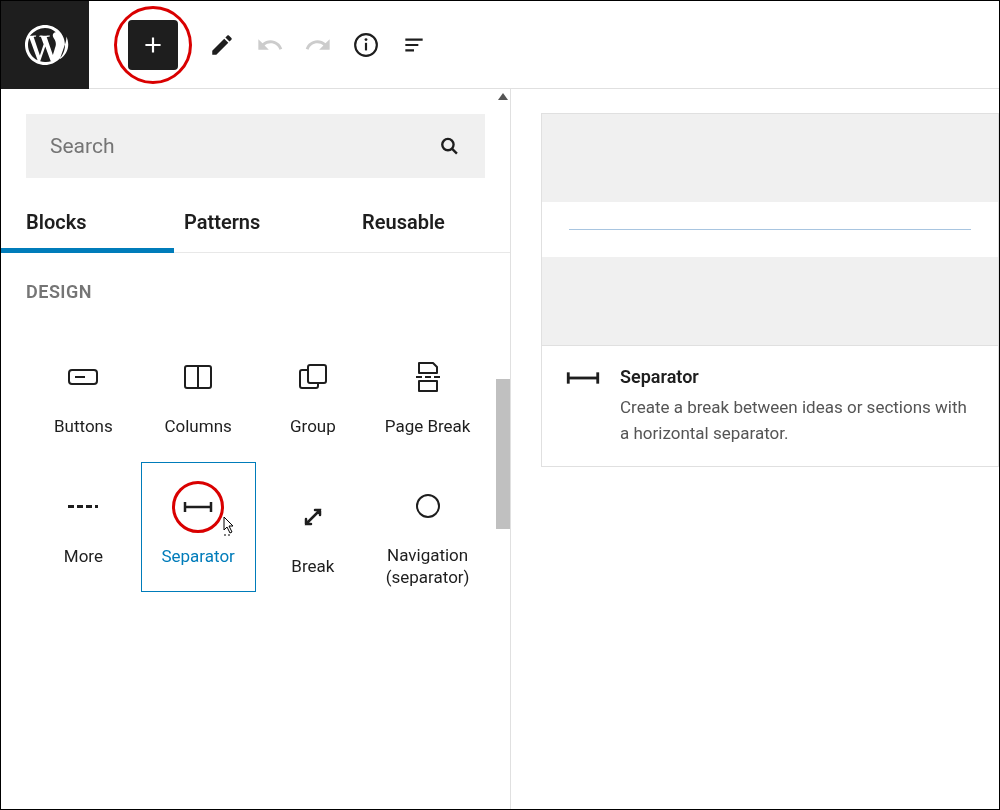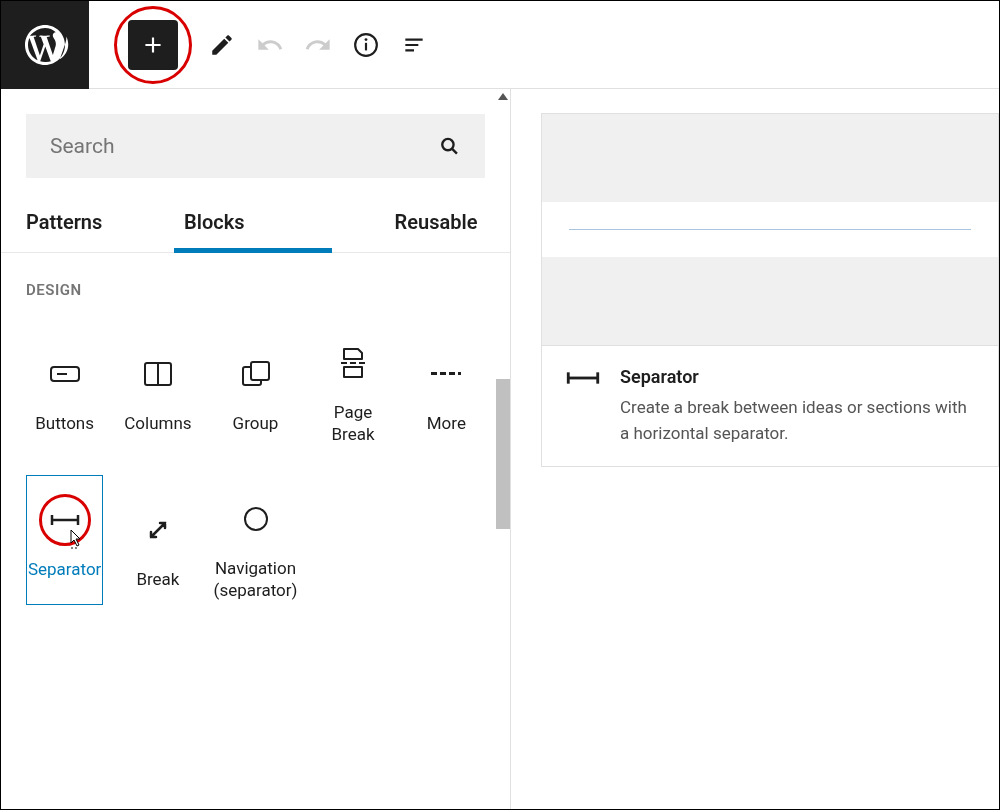--- a/index.html
+++ b/index.html
@@ -17,25 +17,25 @@
 .main { display: flex; height: calc(100% - 88px); }
 .sidebar { width: 510px; height: 100%; position: relative; padding: 25px 25px 0 25px; border-right: 1px solid #e0e0e0; }
 
 .search-box { background: #f0f0f0; height: 64px; display: flex; align-items: center; padding: 0 24px; justify-content: center; }
 .search-input { background: transparent; border: none; font-size: 21px; color: #757575; outline: none; width: 100%; }
 
 .tabs { display: flex; margin-top: 22px; border-bottom: 1px solid #e8e8e8; margin-left: -25px; margin-right: -25px; padding: 0 0 0 0; }
 .tab { padding: 10px 0 14px 0; font-size: 20px; font-weight: 600; color: #1e1e1e; flex: 1; text-align: left; padding-left: 25px; }
 .tab.active { border-bottom: 5px solid #007cba; margin-bottom: -1px; }
 .tab:nth-child(2) { padding-left: 10px; }
-.tab:nth-child(3) { padding-left: 30px; text-align: center; }
-
-.section-label { font-size: 15px; font-weight: 600; color: #757575; margin-top: 28px; letter-spacing: 0.5px; }
-
-.blocks-grid { display: grid; grid-template-columns: repeat(5, 1fr); gap: 16px; margin-top: 30px; }
+.tab:nth-child(3) { padding-left: 30px; }
+
+.section-label { font-size: 18px; font-weight: 600; color: #757575; margin-top: 28px; letter-spacing: 0.5px; }
+
+.blocks-grid { display: grid; grid-template-columns: repeat(4, 1fr); gap: 0; margin-top: 30px; }
 .block-item { height: 130px; display: flex; flex-direction: column; align-items: center; justify-content: center; cursor: pointer; border: 1px solid transparent; position: relative; }
 .block-item.selected { border: 1px solid #007cba; }
 .block-item .icon-wrap { height: 40px; display: flex; align-items: center; justify-content: center; }
 .block-item .label { font-size: 17px; color: #1e1e1e; margin-top: 18px; text-align: center; line-height: 1.3; }
 .block-item.selected .label { color: #007cba; }
 .block-item.selected .icon-circle { width: 52px; height: 52px; border: 3px solid #d90000; border-radius: 50%; display: flex; align-items: center; justify-content: center; }
 
 .cursor-pointer { position: absolute; right: 18px; bottom: 52px; font-size: 18px; }
 
 .scrollbar-track { position: absolute; right: -1px; top: 0; width: 16px; height: 100%; }
@@ -104,22 +104,22 @@
   <div class="sidebar">
     <div class="search-box">
       <input class="search-input" placeholder="Search" style="">
       <svg width="24" height="24" viewBox="0 0 24 24">
           <circle cx="10.5" cy="10.5" r="6" fill="none" stroke="#1e1e1e" stroke-width="2.5"></circle>
           <line x1="15" y1="15" x2="20" y2="20" stroke="#1e1e1e" stroke-width="2.5"></line>
         </svg>
     </div>
 
     <div class="tabs">
+      <div class="tab active">Blocks</div>
       <div class="tab">Patterns</div>
-      <div class="tab active">Blocks</div>
       <div class="tab">Reusable</div>
     </div>
 
     <div class="section-label">DESIGN</div>
 
     <div class="blocks-grid">
 
       <div class="block-item">
         <div class="icon-wrap">
             <svg width="30" height="20" viewBox="0 0 30 20">

